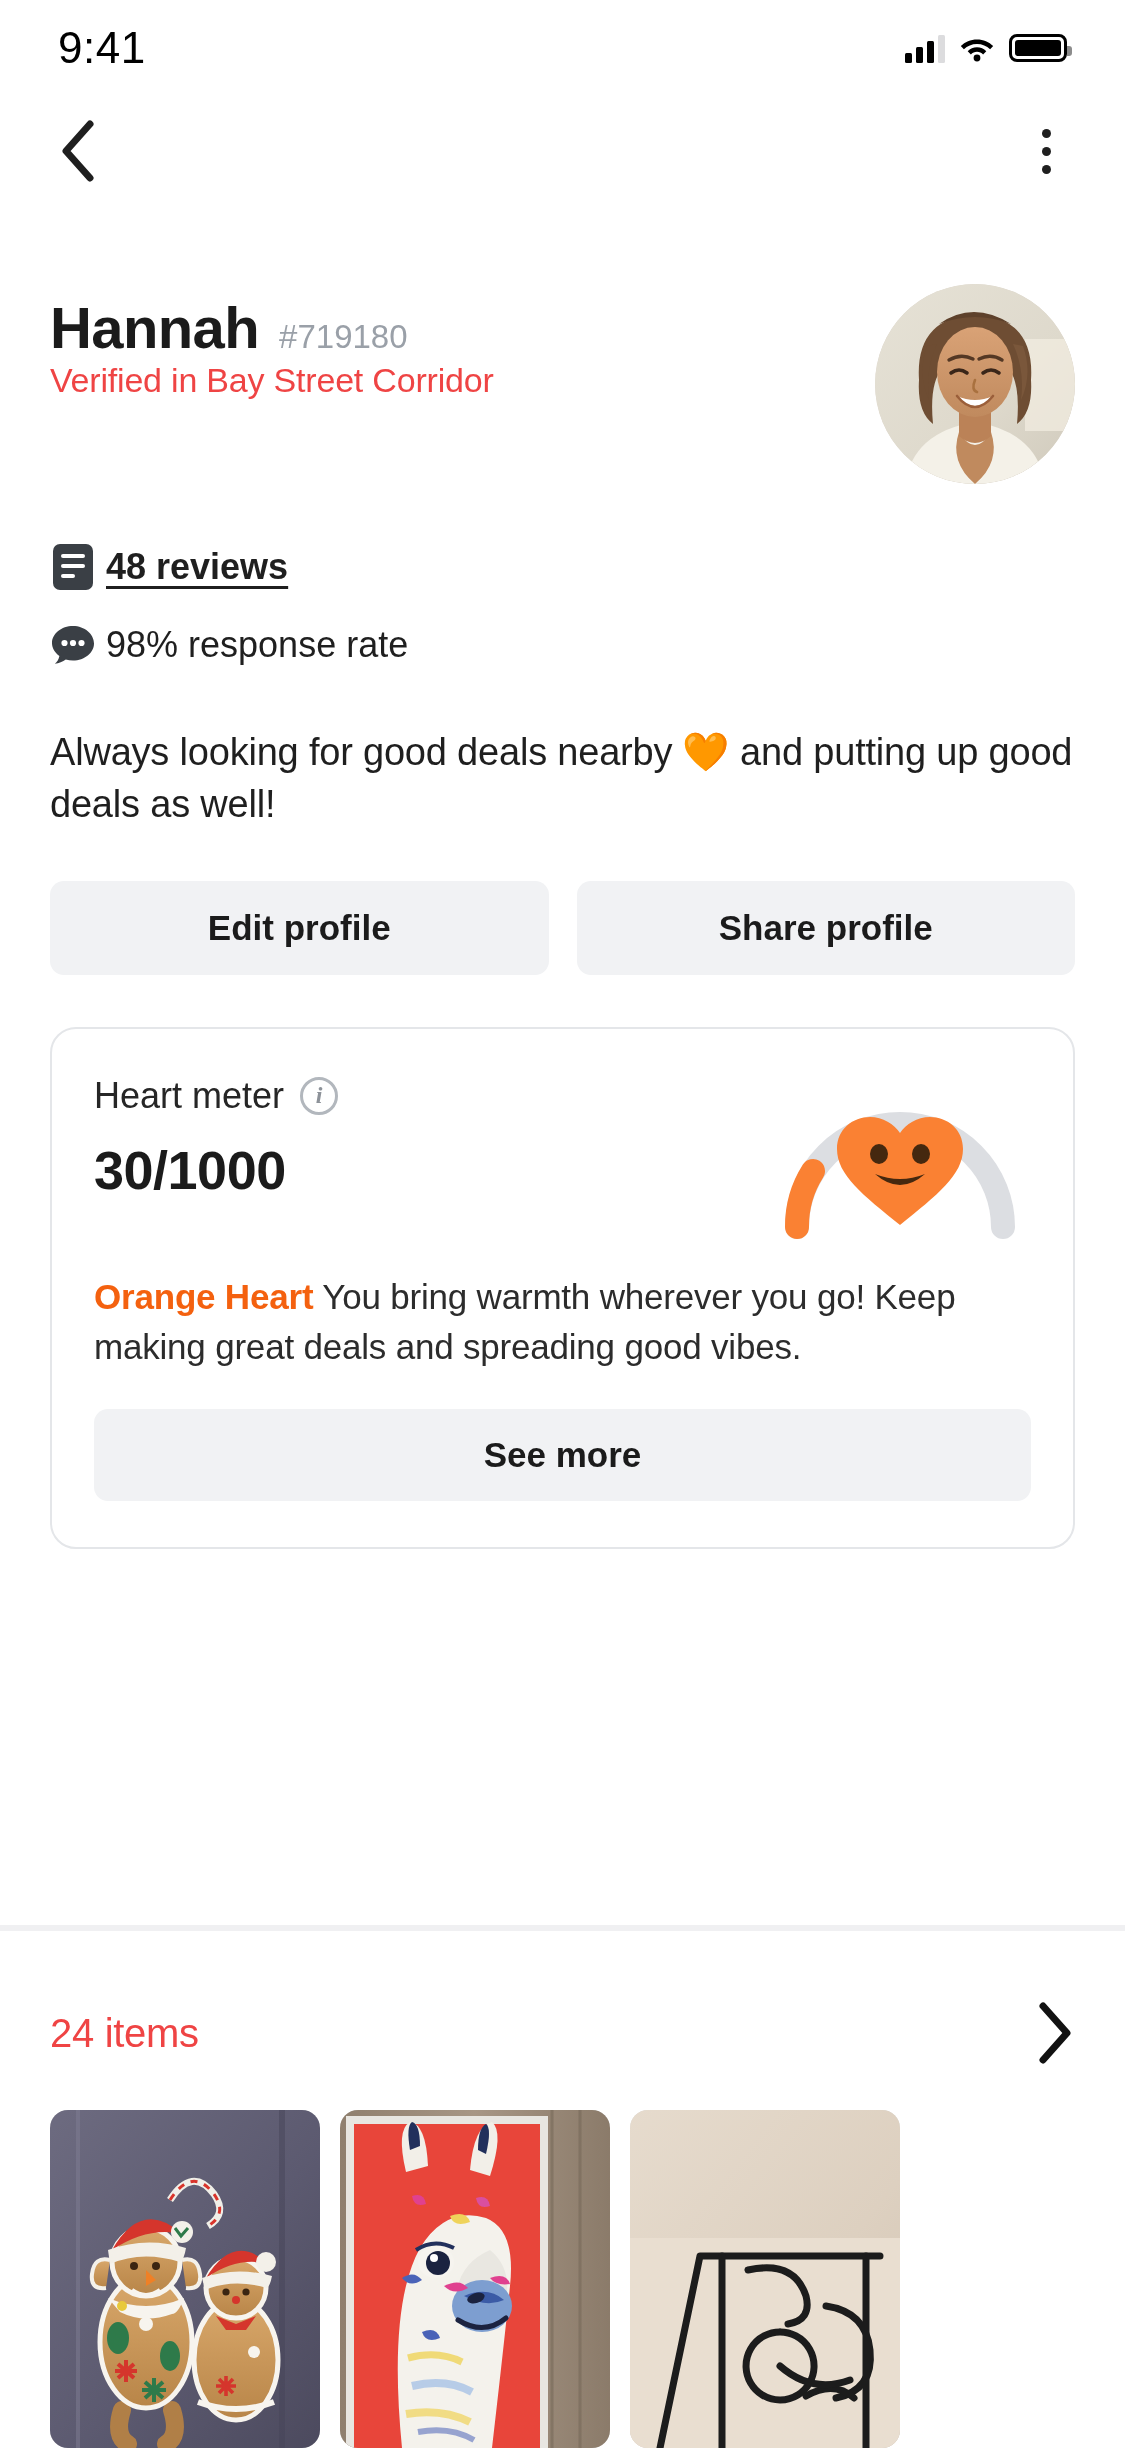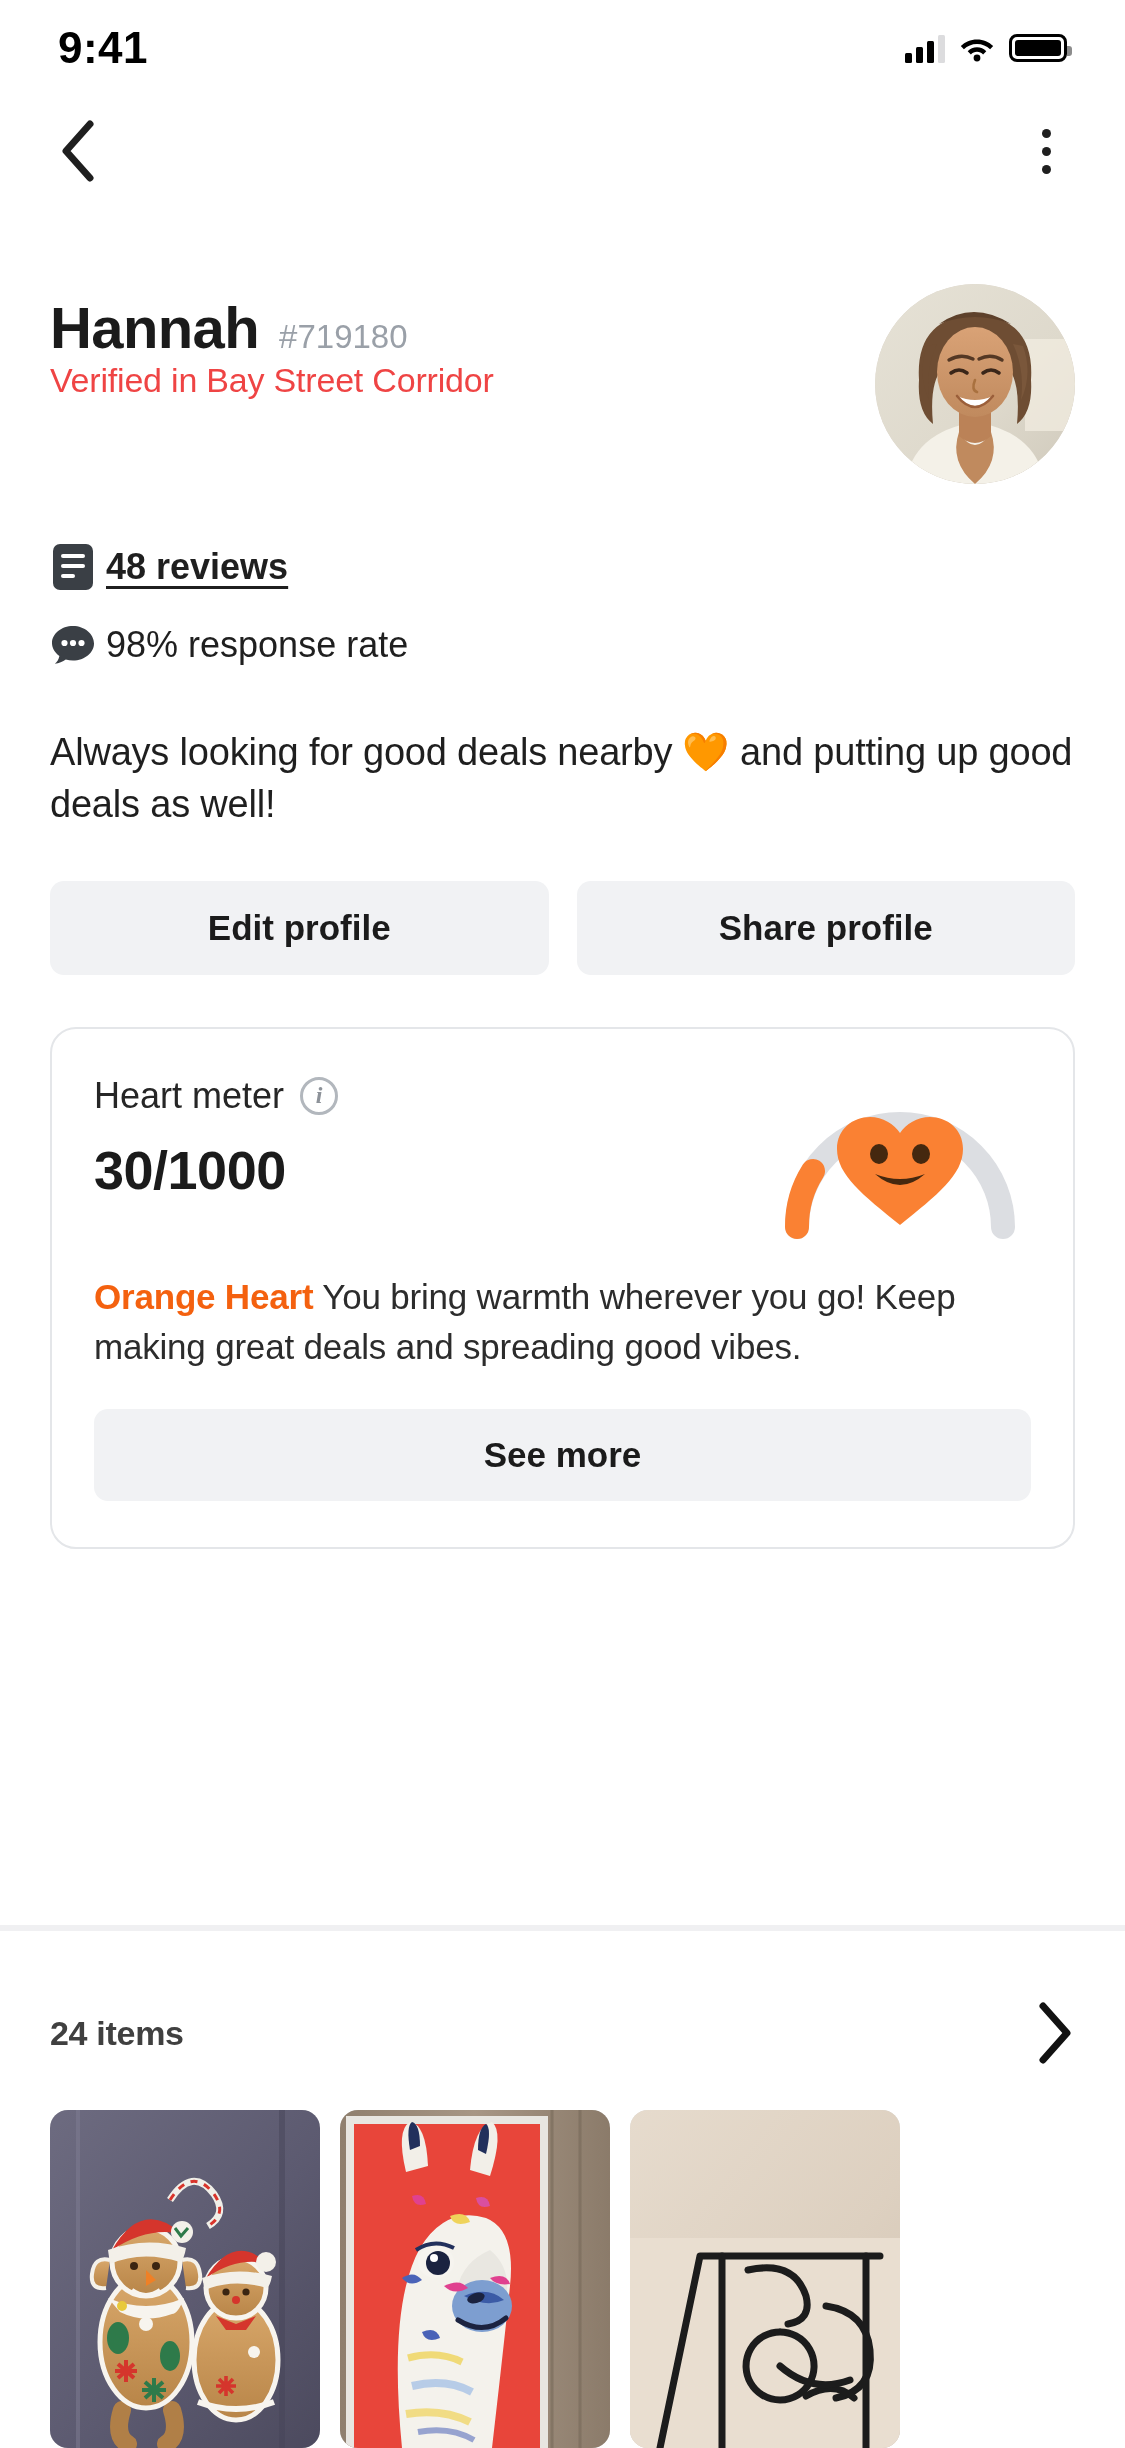--- a/index.html
+++ b/index.html
@@ -12,21 +12,21 @@
   }
   .screen { position:relative; width:1125px; height:2448px; background:#fff; }
 
   
   .statusbar{
     position:absolute; top:0; left:0; width:1125px; height:96px;
     display:flex; align-items:center; justify-content:space-between;
     padding:0 58px;
   }
   .status-time{
-    font-size:44px; font-weight:700; color:#000; letter-spacing:0.5px;
+    font-size:44px; font-weight:400; color:#000; letter-spacing:0.5px;
   }
   .status-icons{ display:flex; align-items:center; gap:14px; }
   .sig{ display:flex; align-items:flex-end; gap:4px; height:30px; }
   .sig i{ display:block; width:7px; background:#000; border-radius:1.5px; }
   .sig i:nth-child(1){ height:10px; }
   .sig i:nth-child(2){ height:16px; }
   .sig i:nth-child(3){ height:22px; }
   .sig i:nth-child(4){ height:28px; background:#dcdcde; }
   .wifi{ width:36px; height:28px; }
   .batt{
@@ -125,21 +125,21 @@
 
   
   .divider{ position:absolute; top:1925px; left:0; width:1125px; height:6px; background:#f0f0f2; }
 
   
   .items-head{
     position:absolute; top:1978px; left:0; width:1125px; height:110px;
     display:flex; align-items:center; justify-content:space-between;
     padding:0 50px;
   }
-  .items-title{ font-size:34px; font-weight:700; color:#404040; letter-spacing:-0.3px; }
+  .items-title{ font-size:40px; font-weight:400; color:#ef4444; letter-spacing:-0.3px; }
 
   .items-strip{
     position:absolute; top:2110px; left:0; width:1125px; height:338px;
     display:flex; gap:20px; padding-left:50px; overflow:hidden;
   }
   .thumb{
     width:270px; height:338px; border-radius:18px; overflow:hidden;
     flex-shrink:0; position:relative; background:#ddd;
   }
   .thumb svg{ display:block; width:100%; height:100%; }

